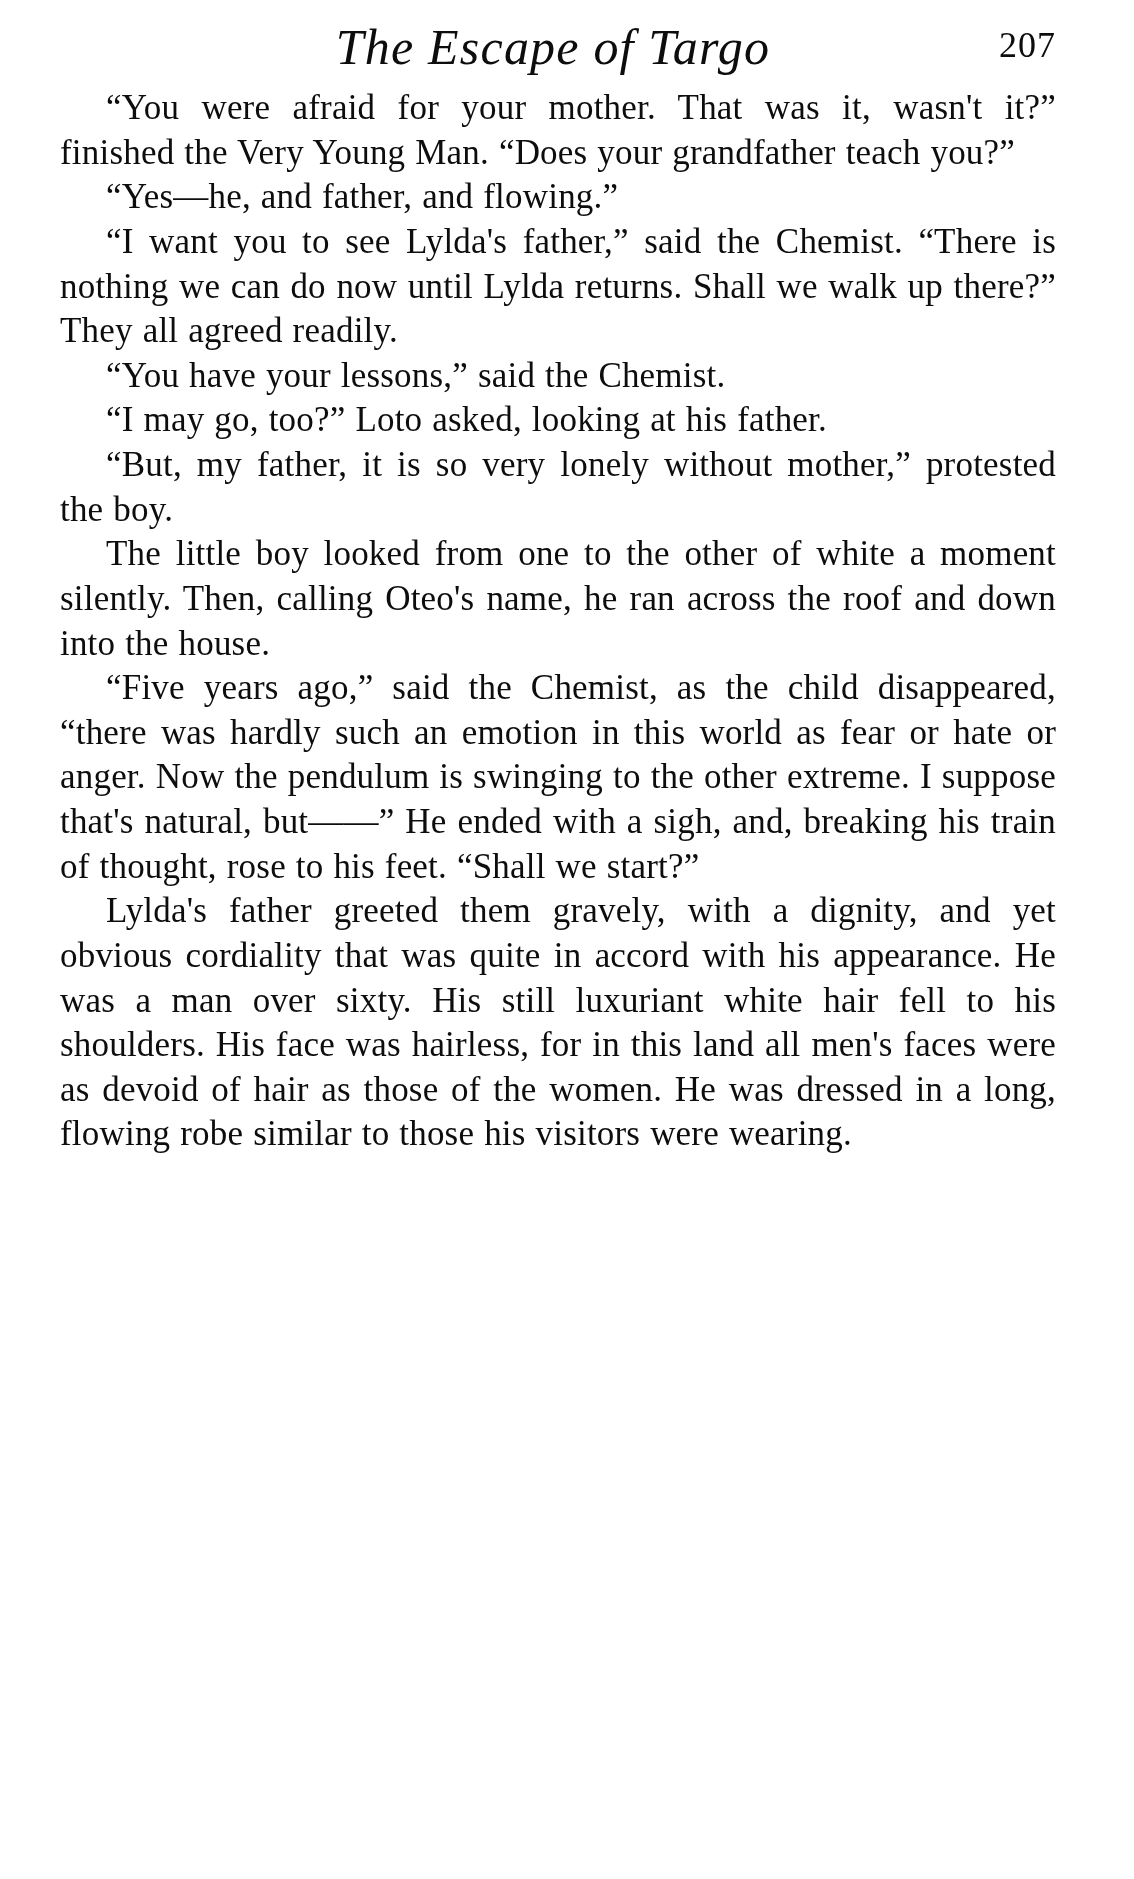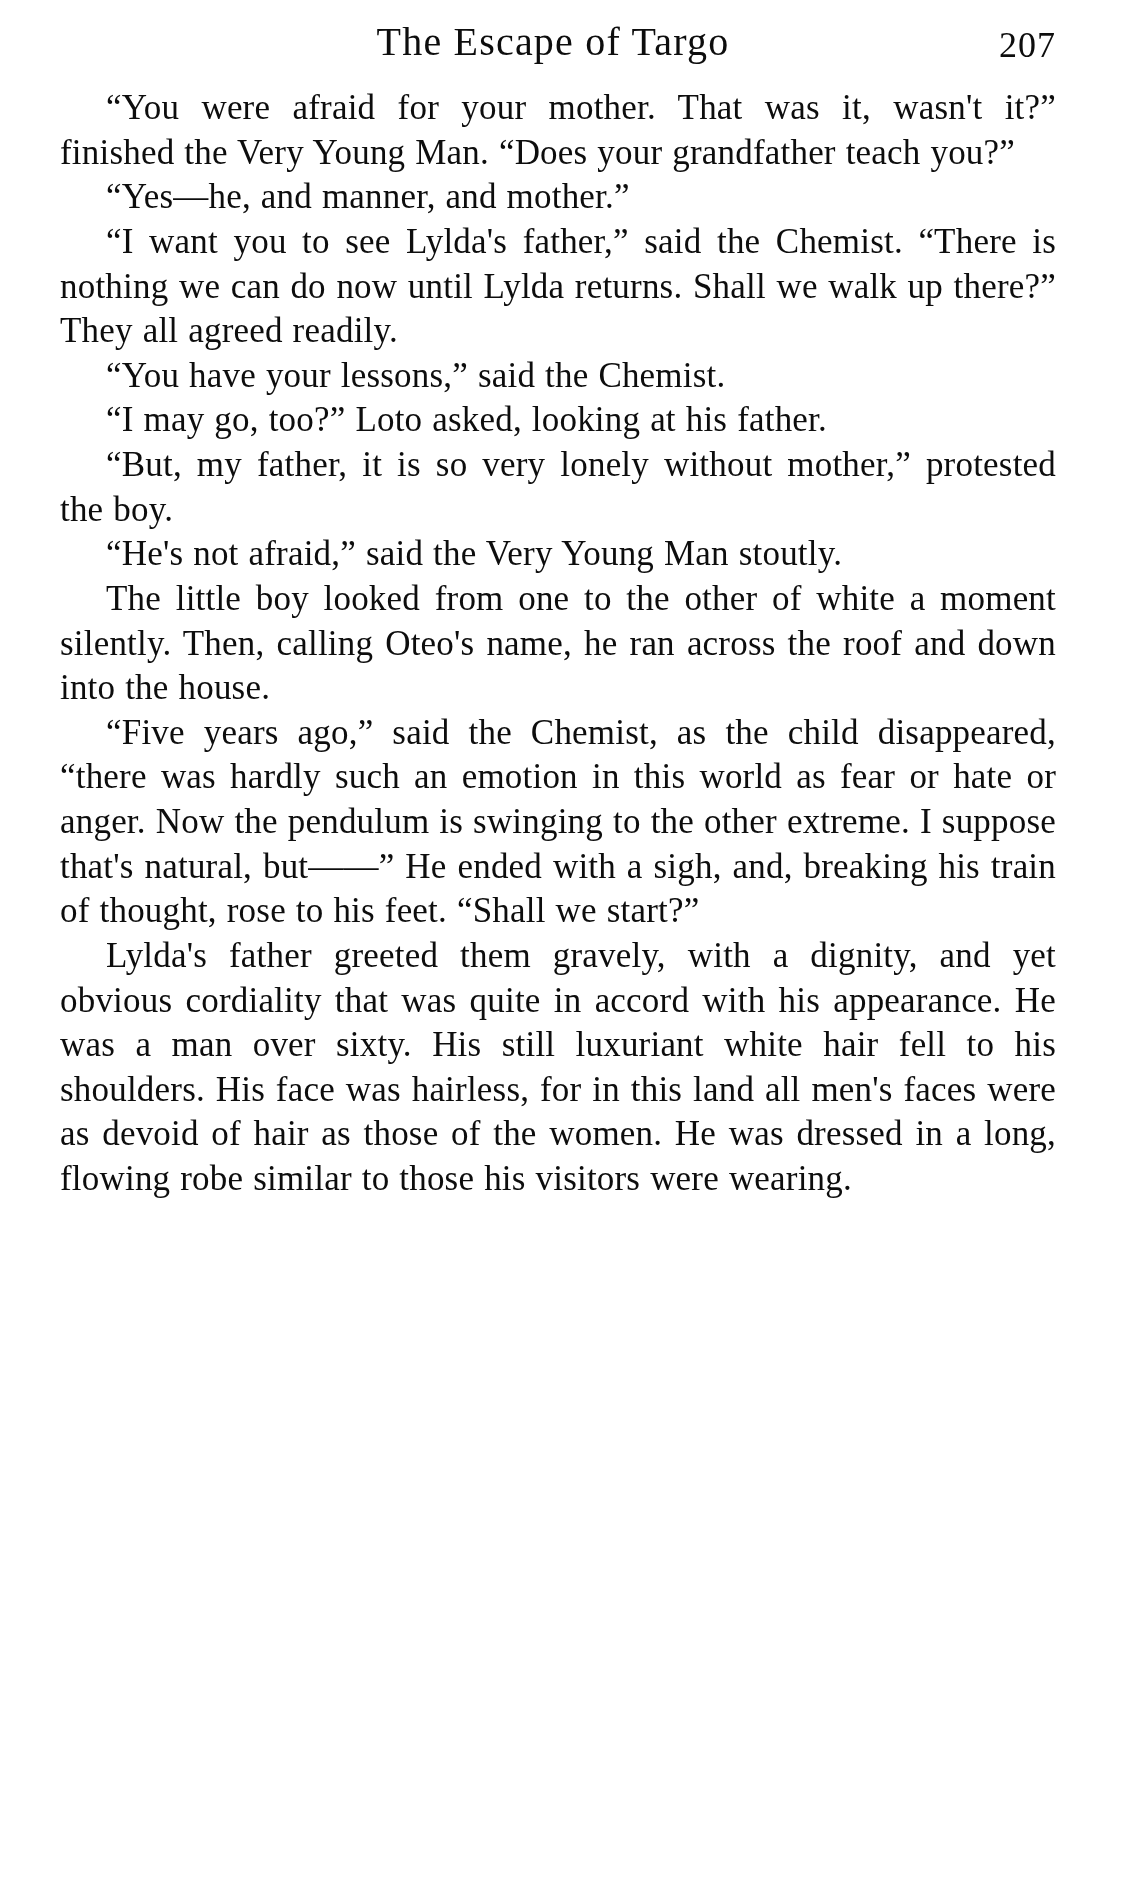--- a/index.html
+++ b/index.html
@@ -22,21 +22,22 @@
     padding: 18px 78px 0 60px;
   }
   .header {
     display: flex;
     align-items: baseline;
     justify-content: center;
     position: relative;
     height: 62px;
   }
   .running-title {
-    font-size: 40px;
+    font-style: italic;
+    font-size: 50px;
     letter-spacing: 1.2px;
     font-weight: 400;
     white-space: nowrap;
     margin-left: -10px;
   }
   .page-number {
     position: absolute;
     right: 0;
     top: 6px;
     font-size: 36px;
@@ -66,24 +67,23 @@
 
 <div class="page">
 
   <div class="header">
     <div class="running-title">The Escape of Targo</div>
     <div class="page-number">207</div>
   </div>
 
   <div class="body-text">
     <p>“You were afraid for your mother. That was it, wasn't it?” finished the Very Young Man. “Does your grandfather teach you?”</p>
-    <p>“Yes—he, and manner, and mother.”</p>
+    <p>“Yes—he, and father, and flowing.”</p>
     <p>“I want you to see Lylda's father,” said the Chemist. “There is nothing we can do now until Lylda returns. Shall we walk up there?”   They all agreed readily.</p>
     <p>“You have your lessons,” said the Chemist.</p>
     <p>“I may go, too?” Loto asked, looking at his father.</p>
     <p>“But, my father, it is so very lonely without mother,” protested the boy.</p>
-    <p>“He's not afraid,” said the Very Young Man stoutly.</p>
     <p>The little boy looked from one to the other of white a moment silently.   Then, calling Oteo's name, he ran across the roof and down into the house.</p>
     <p>“Five years ago,” said the Chemist, as the child disappeared, “there was hardly such an emotion in this world as fear or hate or anger.   Now the pendulum is swinging to the other extreme.   I suppose that's natural, but——” He ended with a sigh, and, breaking his train of thought, rose to his feet.   “Shall we start?”</p>
     <p>Lylda's father greeted them gravely, with a dignity, and yet obvious cordiality that was quite in accord with his appearance.   He was a man over sixty.   His still luxuriant white hair fell to his shoulders.   His face was hairless, for in this land all men's faces were as devoid of hair as those of the women.   He was dressed in a long, flowing robe similar to those his visitors were wearing.</p>
   </div>
 
 </div>
 
 </body></html>

